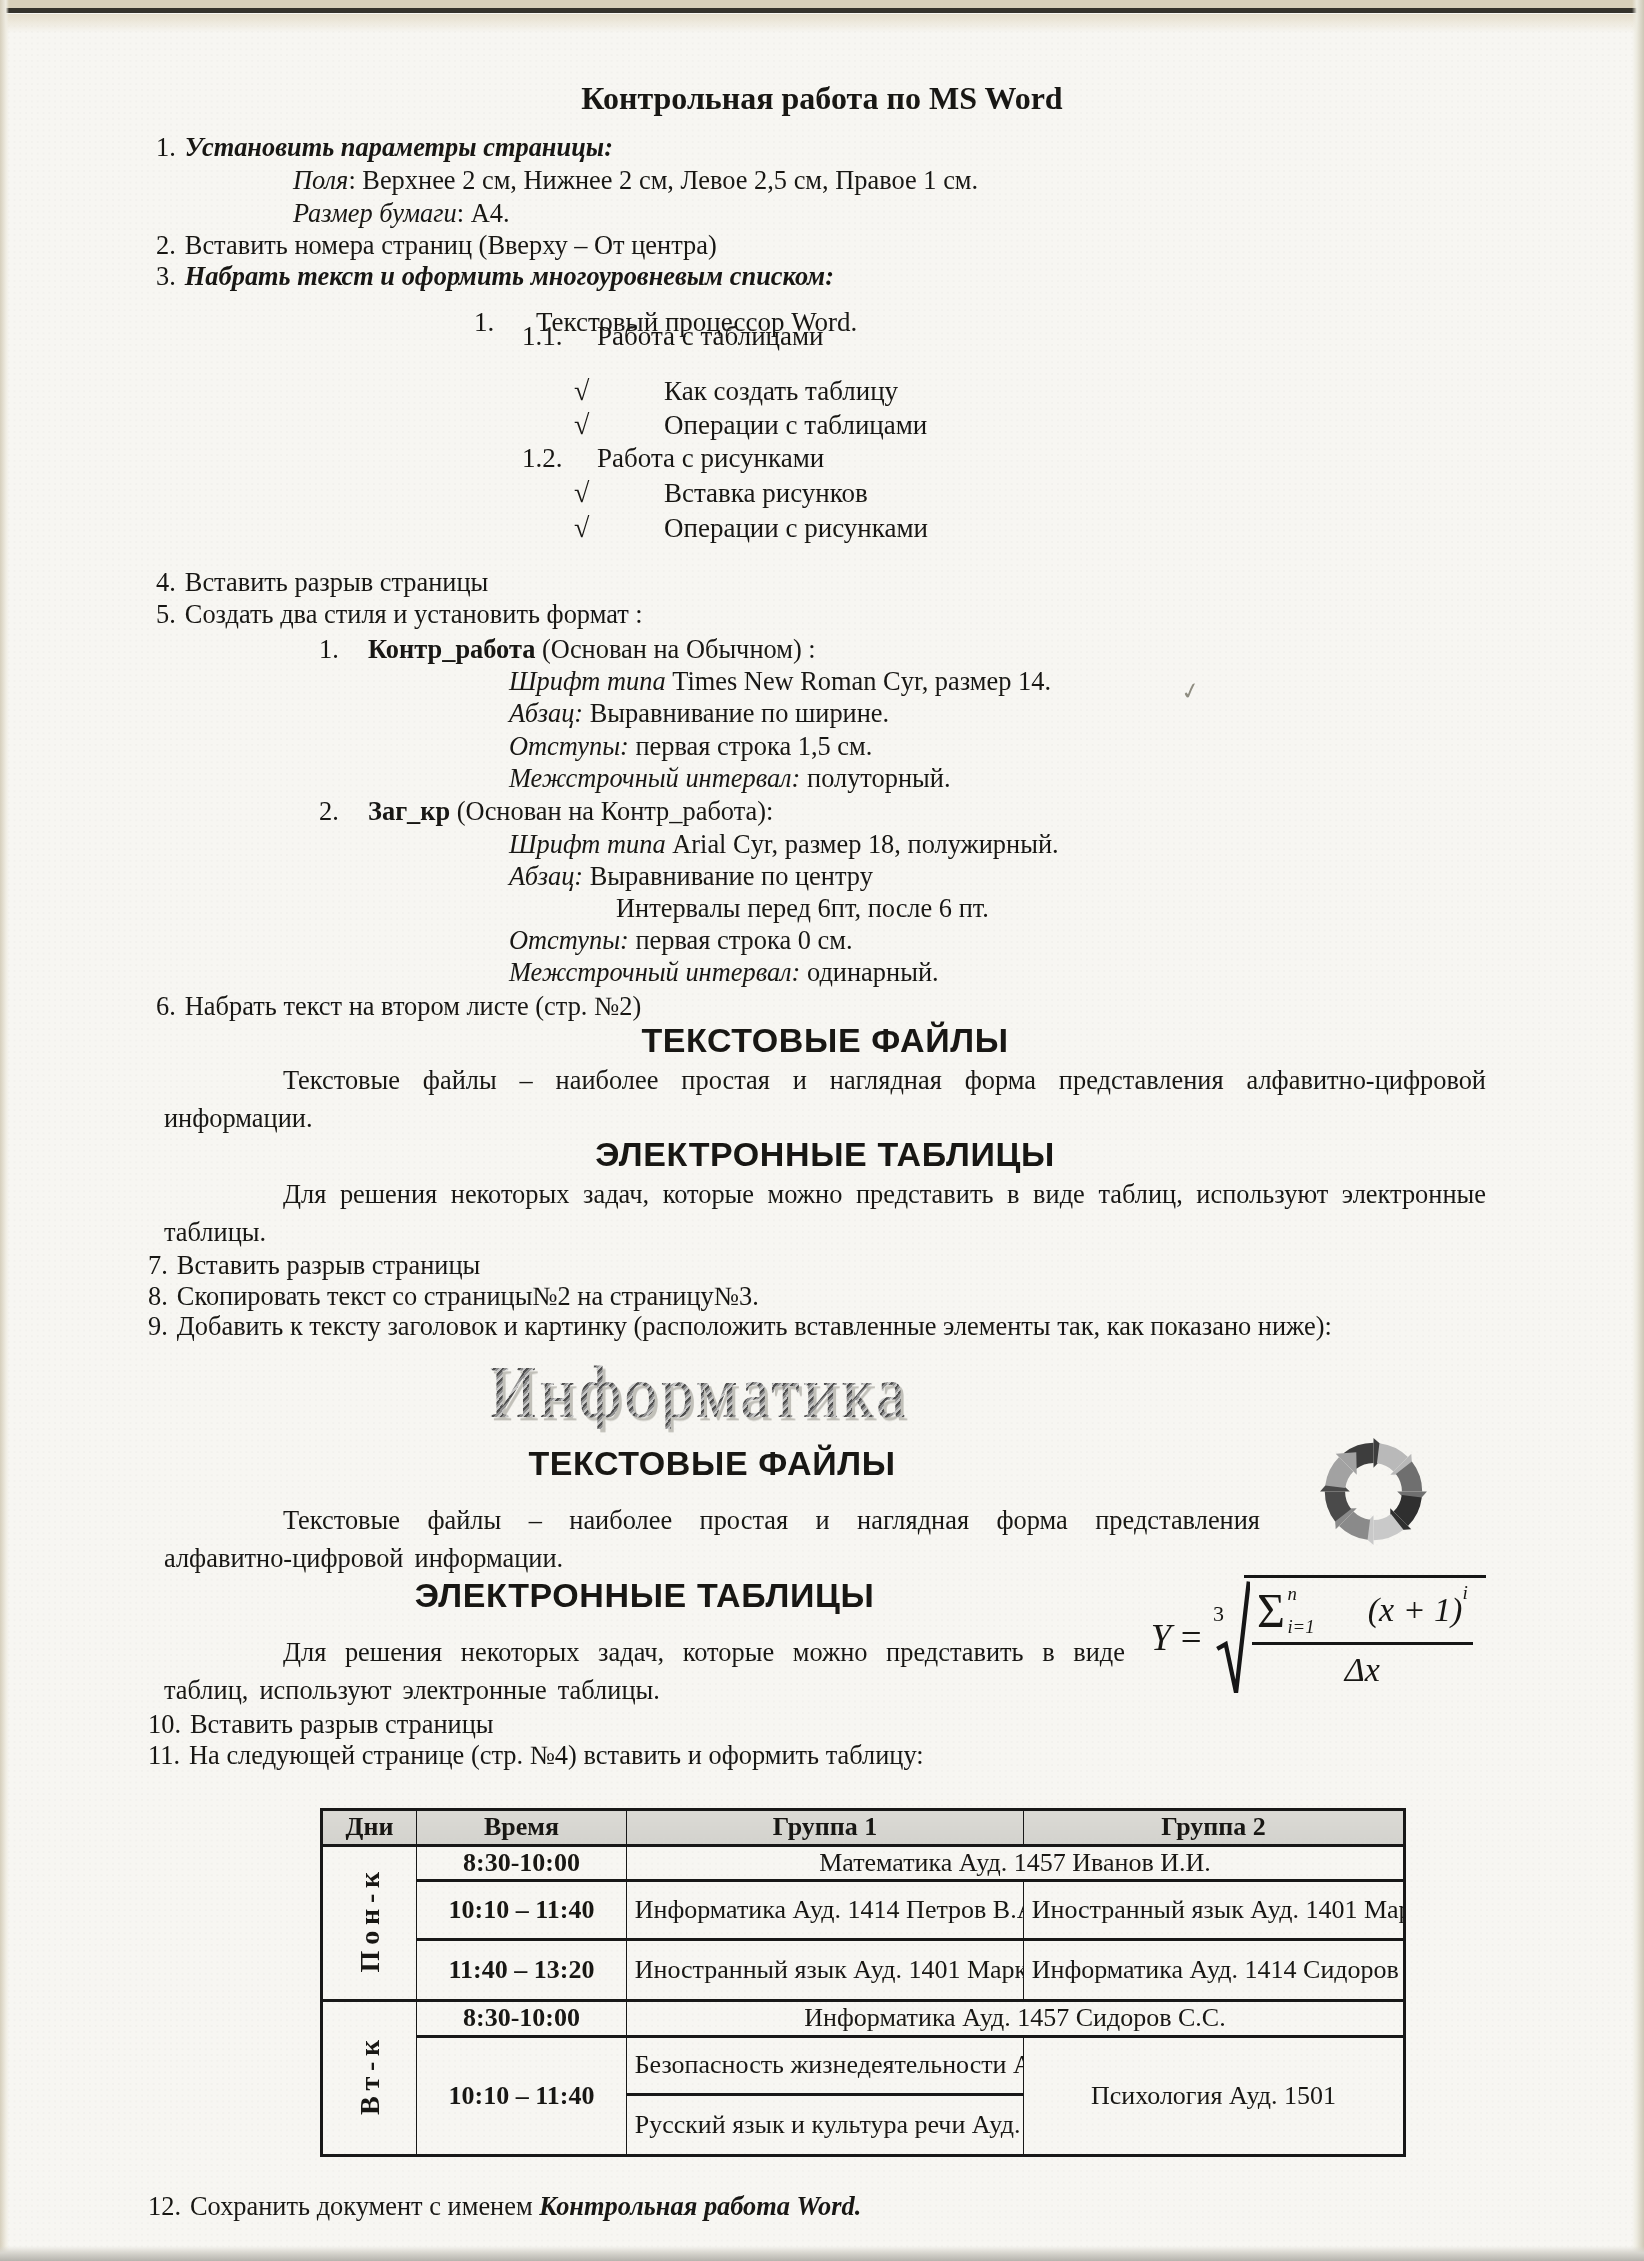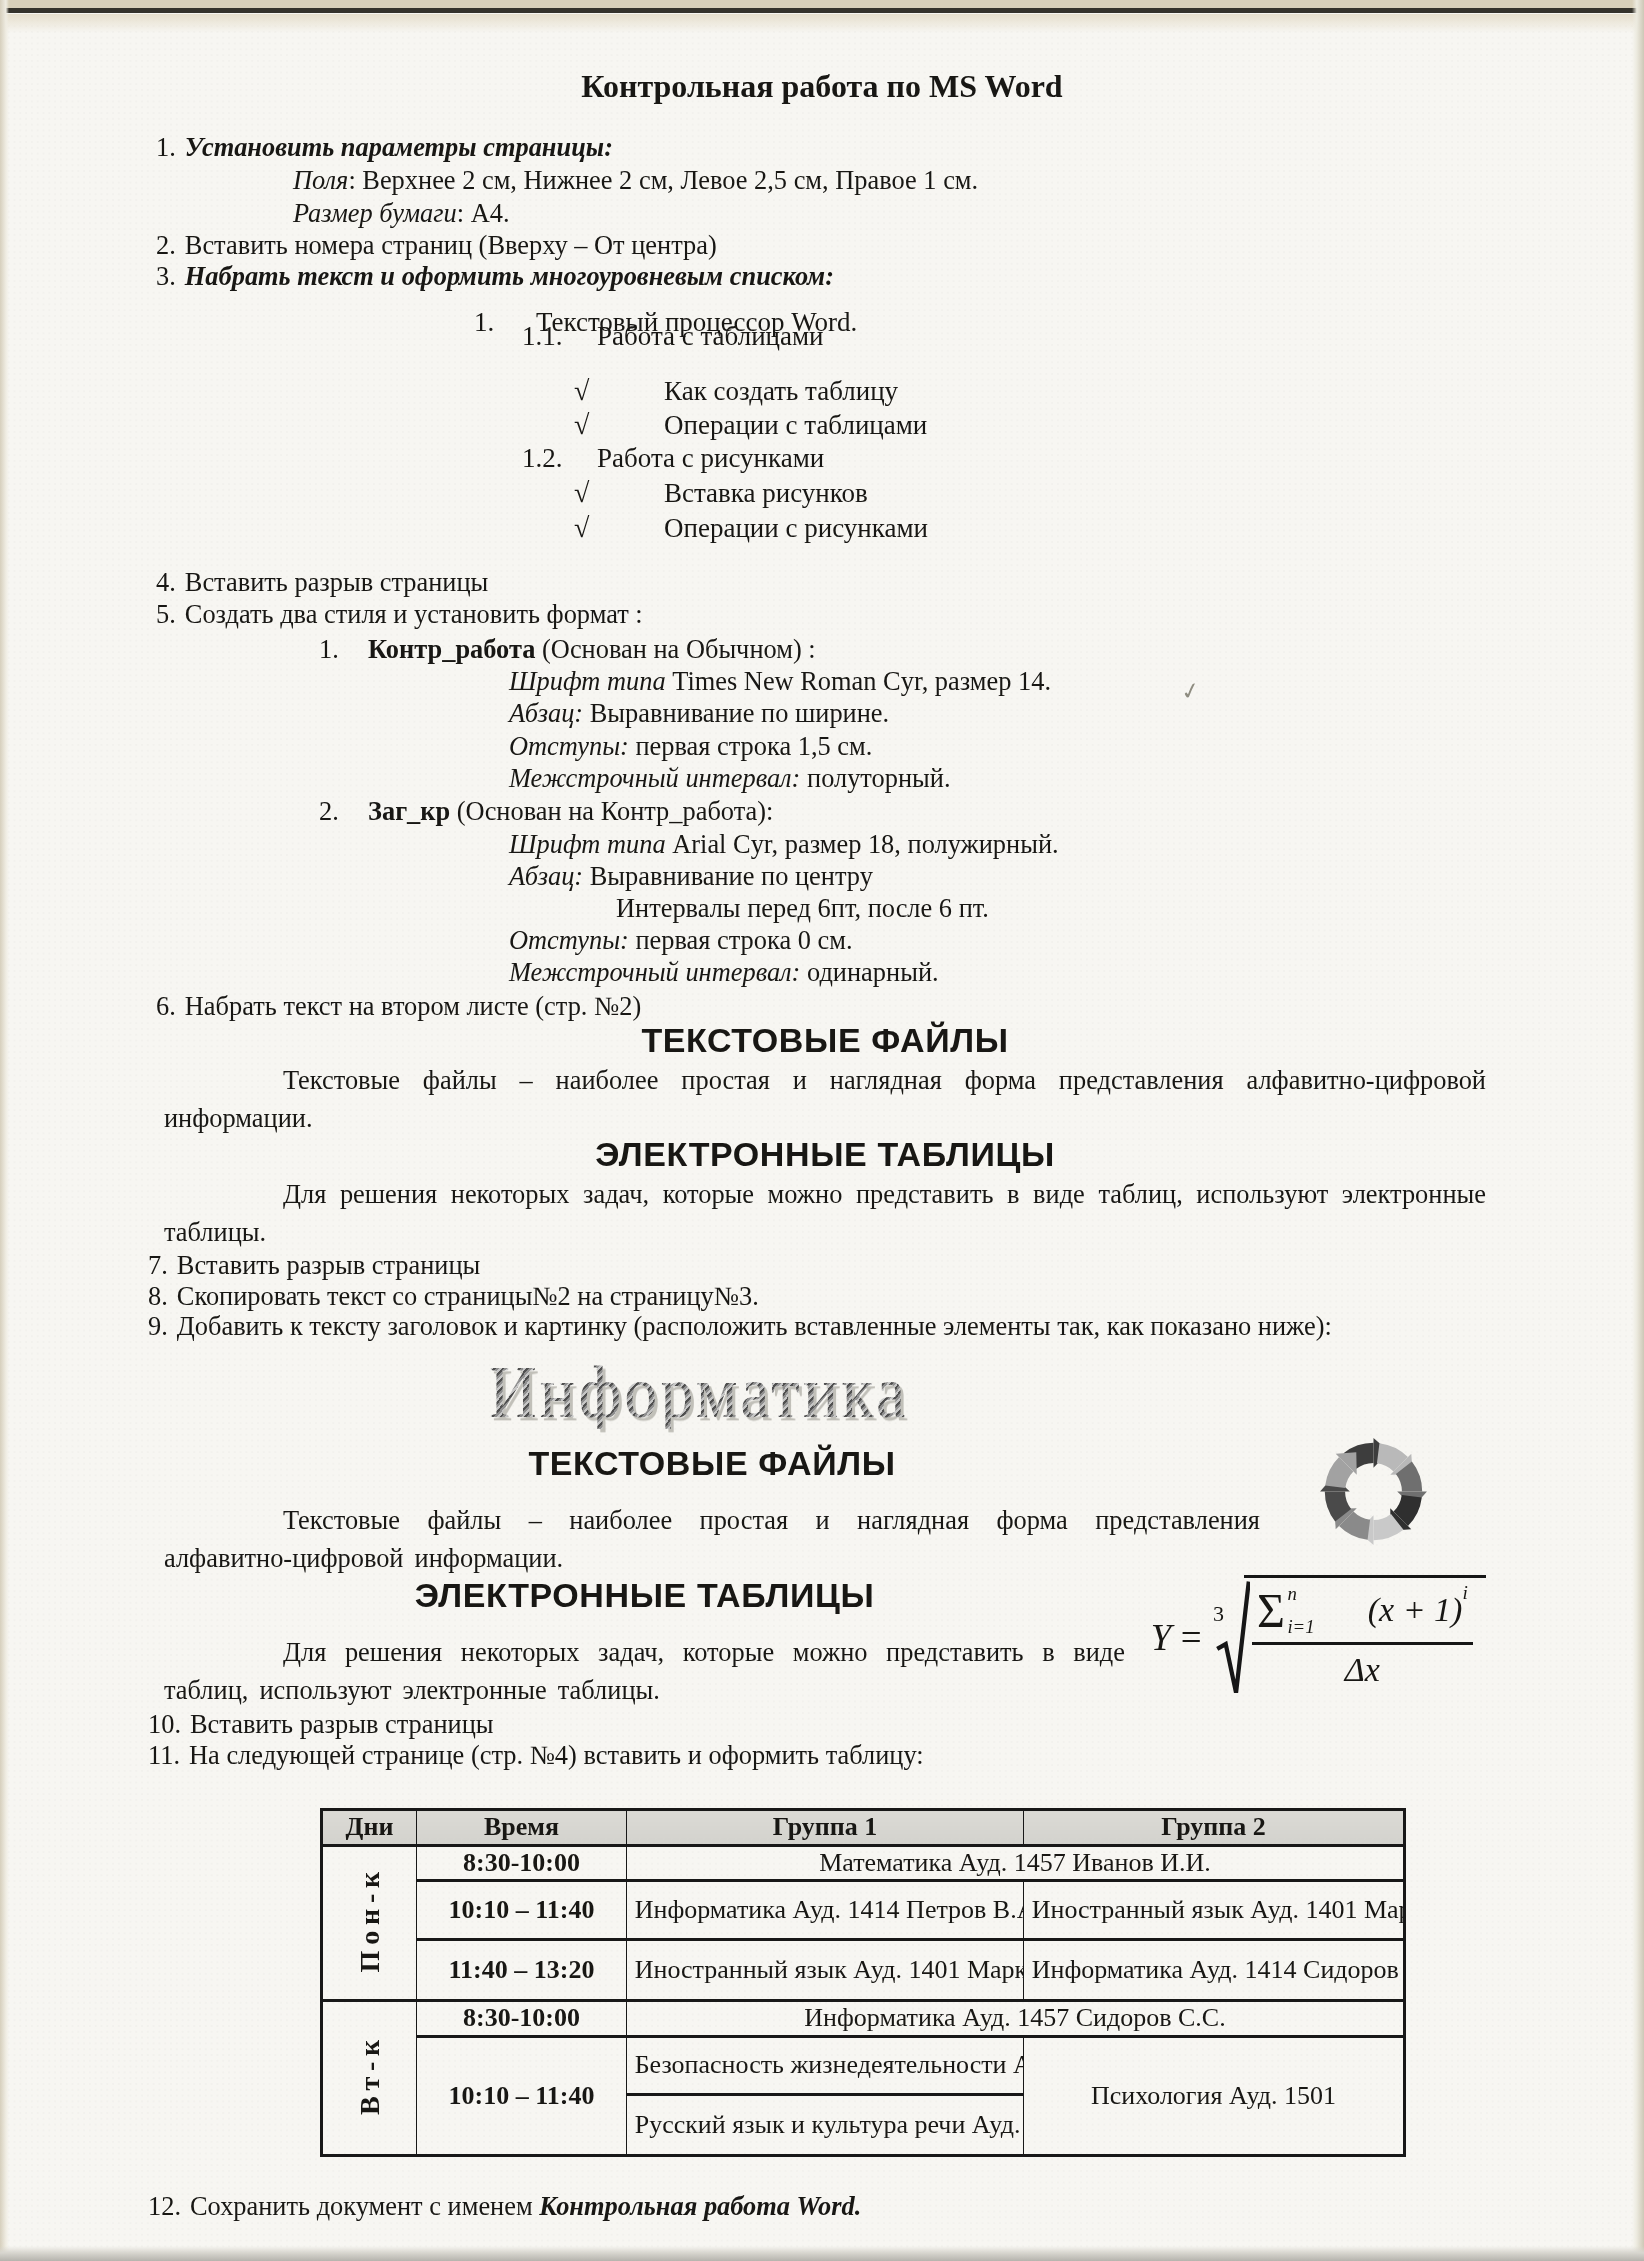--- a/index.html
+++ b/index.html
@@ -69,21 +69,21 @@
 <body>
 
 <div class="page">
   <div class="edge-top"></div>
   <div class="edge-top-line"></div>
   <div class="edge-top-fade"></div>
   <div class="edge-left"></div>
   <div class="edge-right"></div>
   <div class="edge-bottom"></div>
 
-  <div class="line title" style="top:67px;left:0;width:1644px;">Контрольная работа по MS Word</div>
+  <div class="line title" style="top:79px;left:0;width:1644px;">Контрольная работа по MS Word</div>
 
   <div class="line" style="top:132px;left:156px;"><span class="num">1.</span><span class="bi">Установить параметры страницы:</span></div>
   <div class="line" style="top:165px;left:293px;"><span class="it">Поля</span><span>: Верхнее 2 см, Нижнее 2 см, Левое 2,5 см, Правое 1 см.</span></div>
   <div class="line" style="top:198px;left:293px;"><span class="it">Размер бумаги</span><span>: А4.</span></div>
   <div class="line" style="top:230px;left:156px;"><span class="num">2.</span><span>Вставить номера страниц (Вверху – От центра)</span></div>
   <div class="line" style="top:261px;left:156px;"><span class="num">3.</span><span class="bi">Набрать текст и оформить многоуровневым списком:</span></div>
 
   <div class="line" style="top:306px;left:474px;font-size:27px;"><span class="mlist-num">1.</span><span>Текстовый процессор Word.</span></div>
   <div class="line" style="top:320px;left:522px;font-size:27px;"><span class="mlist-num2">1.1.</span><span>Работа с таблицами</span></div>
   <div class="line" style="top:374px;left:574px;font-size:27px;"><span class="chk">√</span><span>Как создать таблицу</span></div>

